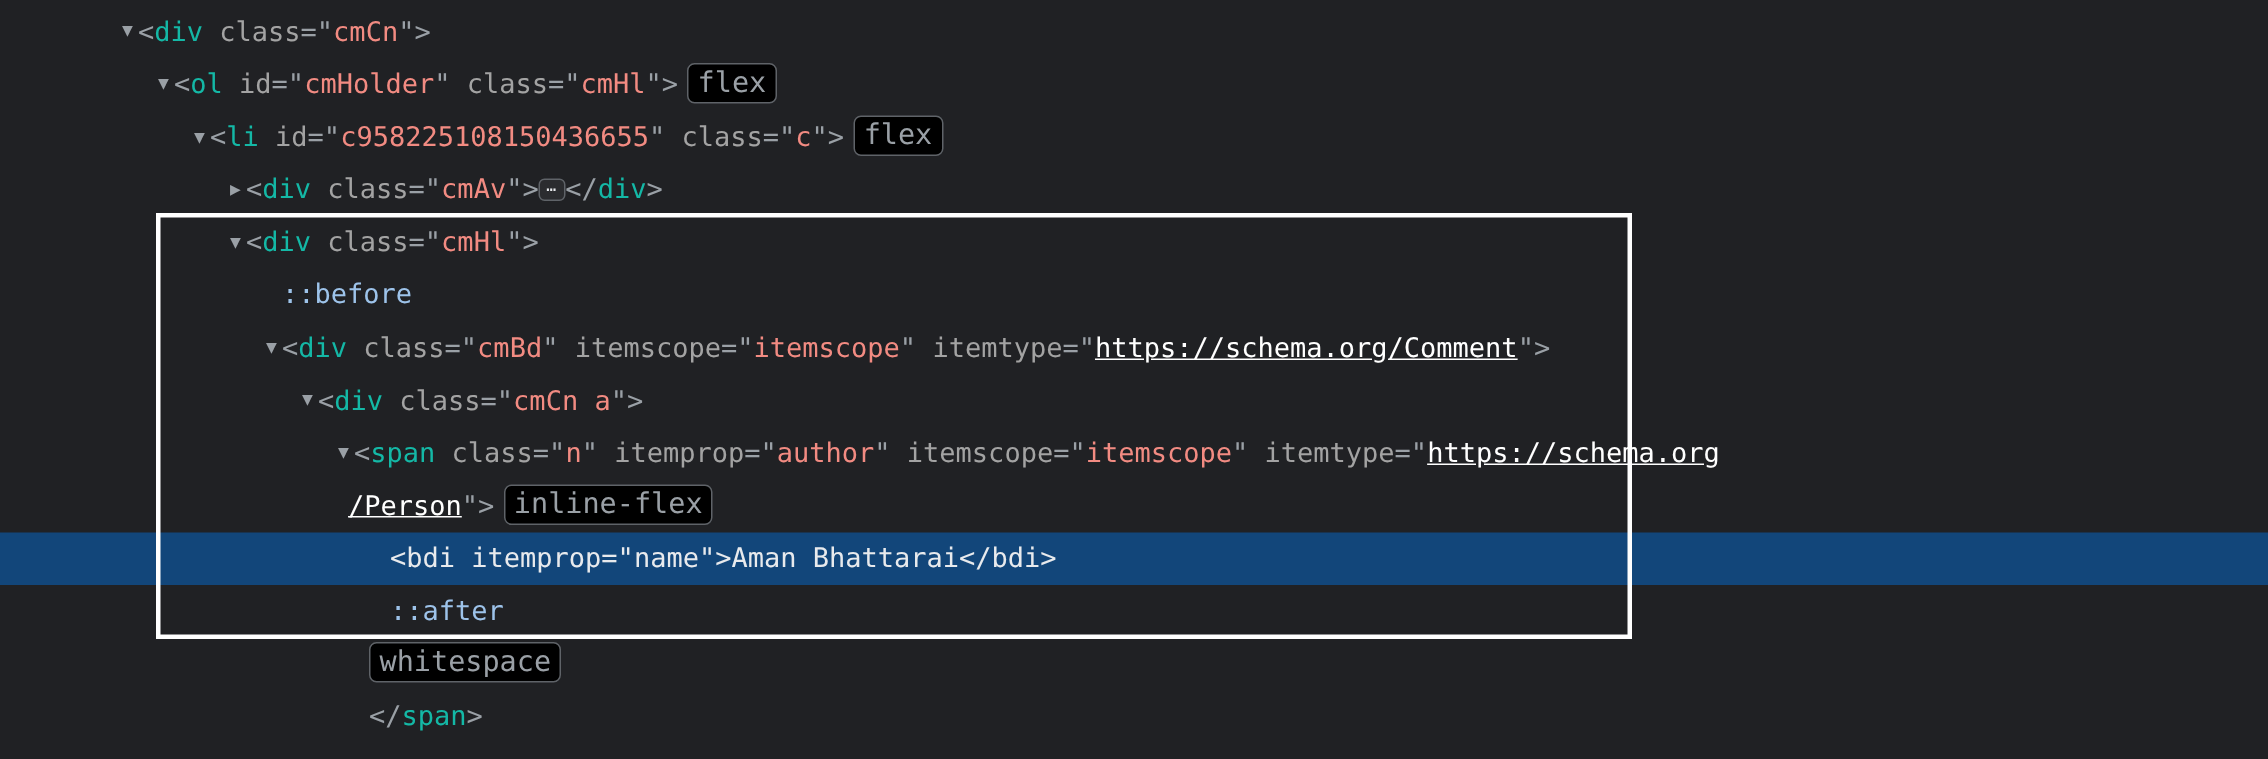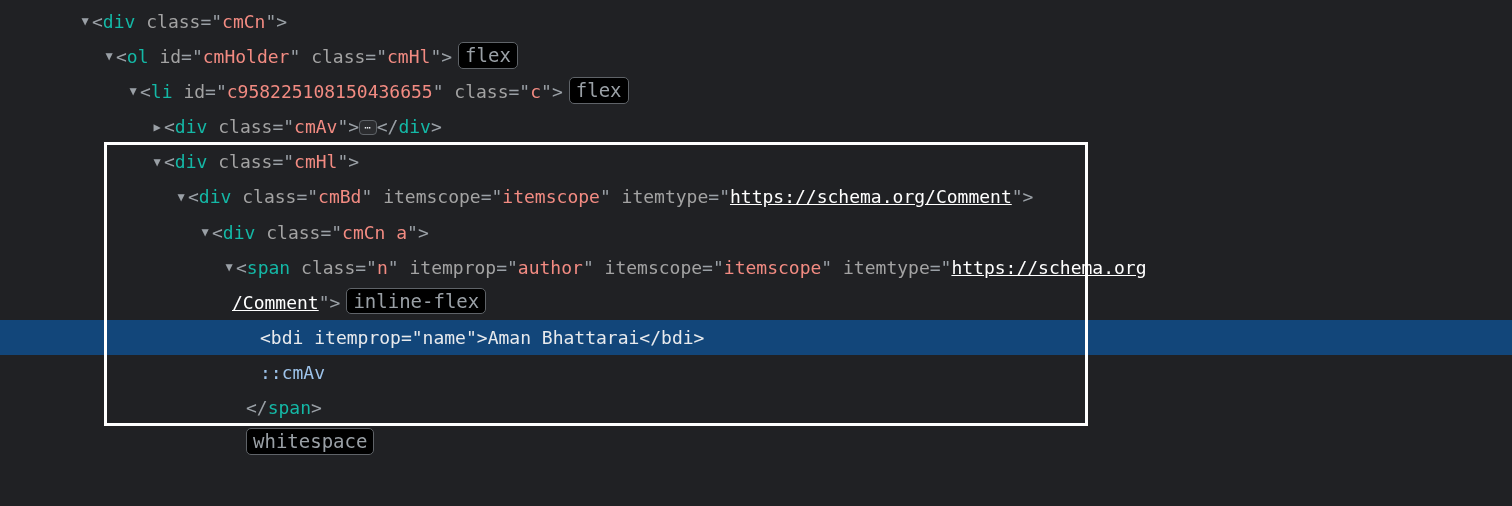--- a/index.html
+++ b/index.html
@@ -107,47 +107,50 @@
   </div>
 
   <div class="line">
     <span class="indent i4"></span><span class="tri right"></span><span class="punct">&lt;</span><span class="tag">div</span><span class="punct"> </span><span class="attr-name">class</span><span class="punct">="</span><span class="attr-val">cmAv</span><span class="punct">"&gt;</span><span class="ellip">⋯</span><span class="punct">&lt;/</span><span class="tag">div</span><span class="punct">&gt;</span>
   </div>
 
   <div class="line">
     <span class="indent i4"></span><span class="tri down"></span><span class="punct">&lt;</span><span class="tag">div</span><span class="punct"> </span><span class="attr-name">class</span><span class="punct">="</span><span class="attr-val">cmHl</span><span class="punct">"&gt;</span>
   </div>
 
+  <div class="line">
+    <span class="indent i5"></span><span class="tri"></span><span class="pseudo-active">::before</span>
+  </div>
 
   <div class="line">
     <span class="indent i5"></span><span class="tri down"></span><span class="punct">&lt;</span><span class="tag">div</span><span class="punct"> </span><span class="attr-name">class</span><span class="punct">="</span><span class="attr-val">cmBd</span><span class="punct">" </span><span class="attr-name">itemscope</span><span class="punct">="</span><span class="attr-val">itemscope</span><span class="punct">" </span><span class="attr-name">itemtype</span><span class="punct">="</span><span class="attr-val-link">https://schema.org/Comment</span><span class="punct">"&gt;</span>
   </div>
 
   <div class="line">
     <span class="indent i6"></span><span class="tri down"></span><span class="punct">&lt;</span><span class="tag">div</span><span class="punct"> </span><span class="attr-name">class</span><span class="punct">="</span><span class="attr-val">cmCn a</span><span class="punct">"&gt;</span>
   </div>
 
   <div class="line">
     <span class="indent i7"></span><span class="tri down"></span><span class="punct">&lt;</span><span class="tag">span</span><span class="punct"> </span><span class="attr-name">class</span><span class="punct">="</span><span class="attr-val">n</span><span class="punct">" </span><span class="attr-name">itemprop</span><span class="punct">="</span><span class="attr-val">author</span><span class="punct">" </span><span class="attr-name">itemscope</span><span class="punct">="</span><span class="attr-val">itemscope</span><span class="punct">" </span><span class="attr-name">itemtype</span><span class="punct">="</span><span class="attr-val-link">https://schema.org</span>
   </div>
   <div class="line">
-    <span class="indent i8b"></span><span class="attr-val-link">/Comment</span><span class="punct">"&gt;</span><span class="pill">inline-flex</span>
+    <span class="indent i8b"></span><span class="attr-val-link">/Person</span><span class="punct">"&gt;</span><span class="pill">inline-flex</span>
   </div>
 
   <div class="line hl-line">
     <span class="indent i8"></span><span class="tri"></span><span class="punct">&lt;</span><span class="tag">bdi</span><span class="punct"> </span><span class="attr-name">itemprop</span><span class="punct">="</span><span class="attr-val">name</span><span class="punct">"&gt;</span><span class="text-content">Aman Bhattarai</span><span class="punct">&lt;/</span><span class="tag">bdi</span><span class="punct">&gt;</span>
   </div>
 
   <div class="line">
-    <span class="indent i8"></span><span class="tri"></span><span class="pseudo-active">::cmAv</span>
+    <span class="indent i8"></span><span class="tri"></span><span class="pseudo-active">::after</span>
+  </div>
+
+  <div class="line">
+    <span class="indent i8"></span><span class="pill" style="margin-left:0">whitespace</span>
   </div>
 
   <div class="line">
     <span class="indent i8"></span><span class="punct">&lt;/</span><span class="tag">span</span><span class="punct">&gt;</span>
-  </div>
-
-  <div class="line">
-    <span class="indent i8"></span><span class="pill" style="margin-left:0">whitespace</span>
   </div>
 
 </div>
 
 <div class="box-overlay"></div>
 
 </body></html>

